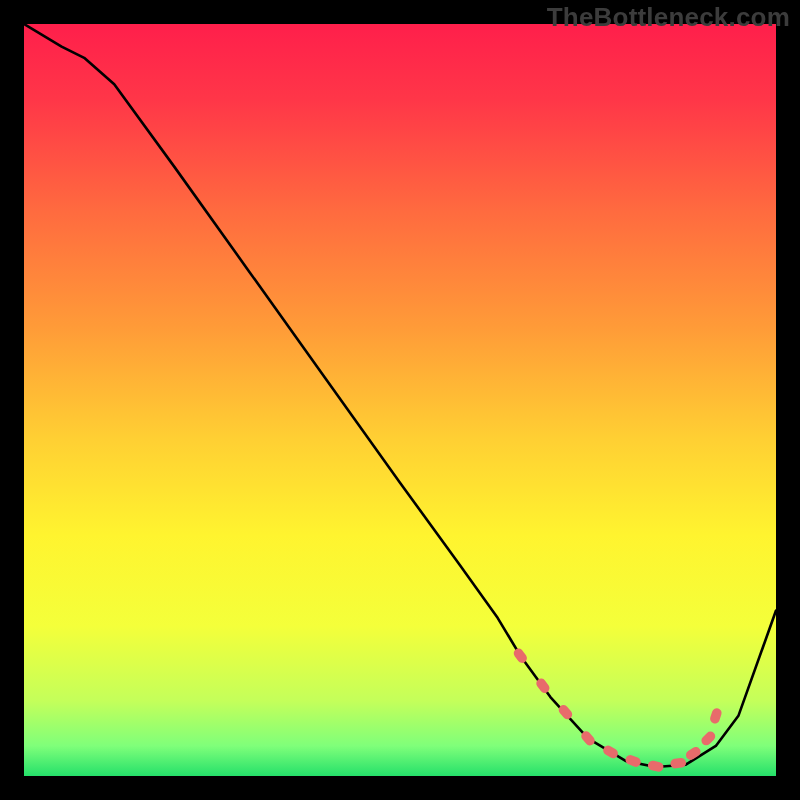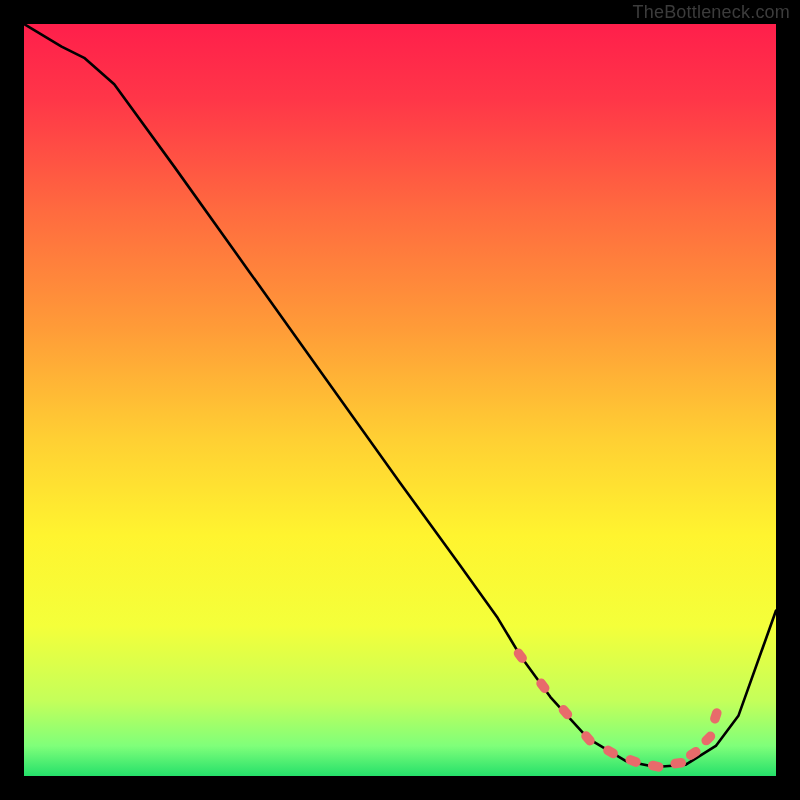--- a/index.html
+++ b/index.html
@@ -14,22 +14,22 @@
   .frame {
     position: relative;
     width: 800px;
     height: 800px;
     background: #000;
   }
   .watermark {
     position: absolute;
     top: 2px;
     right: 10px;
-    font-size: 18px;
-    font-weight: 400;
+    font-size: 26px;
+    font-weight: 700;
     color: #3c3c3c;
     letter-spacing: 0.2px;
     z-index: 10;
   }
   .plot-area {
     position: absolute;
     left: 24px;
     top: 24px;
     width: 752px;
     height: 752px;

